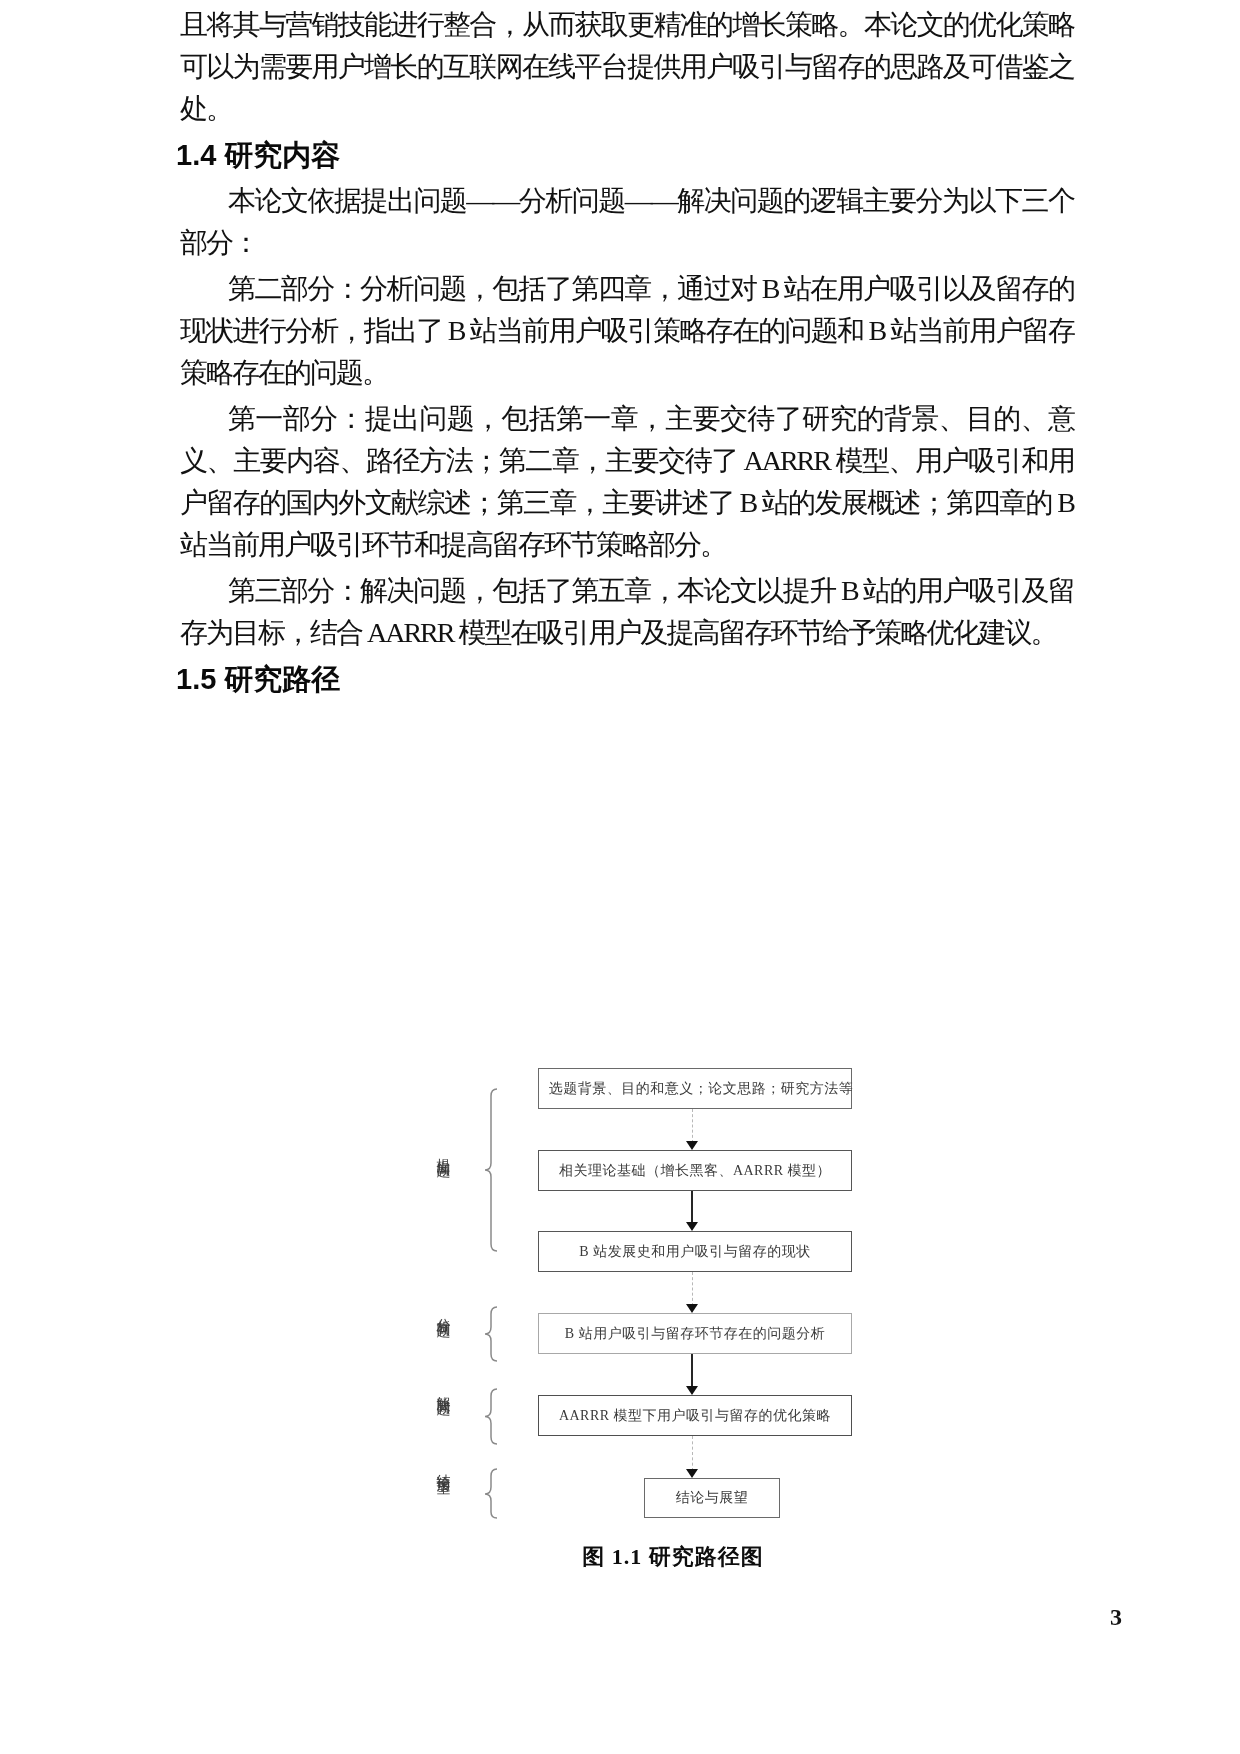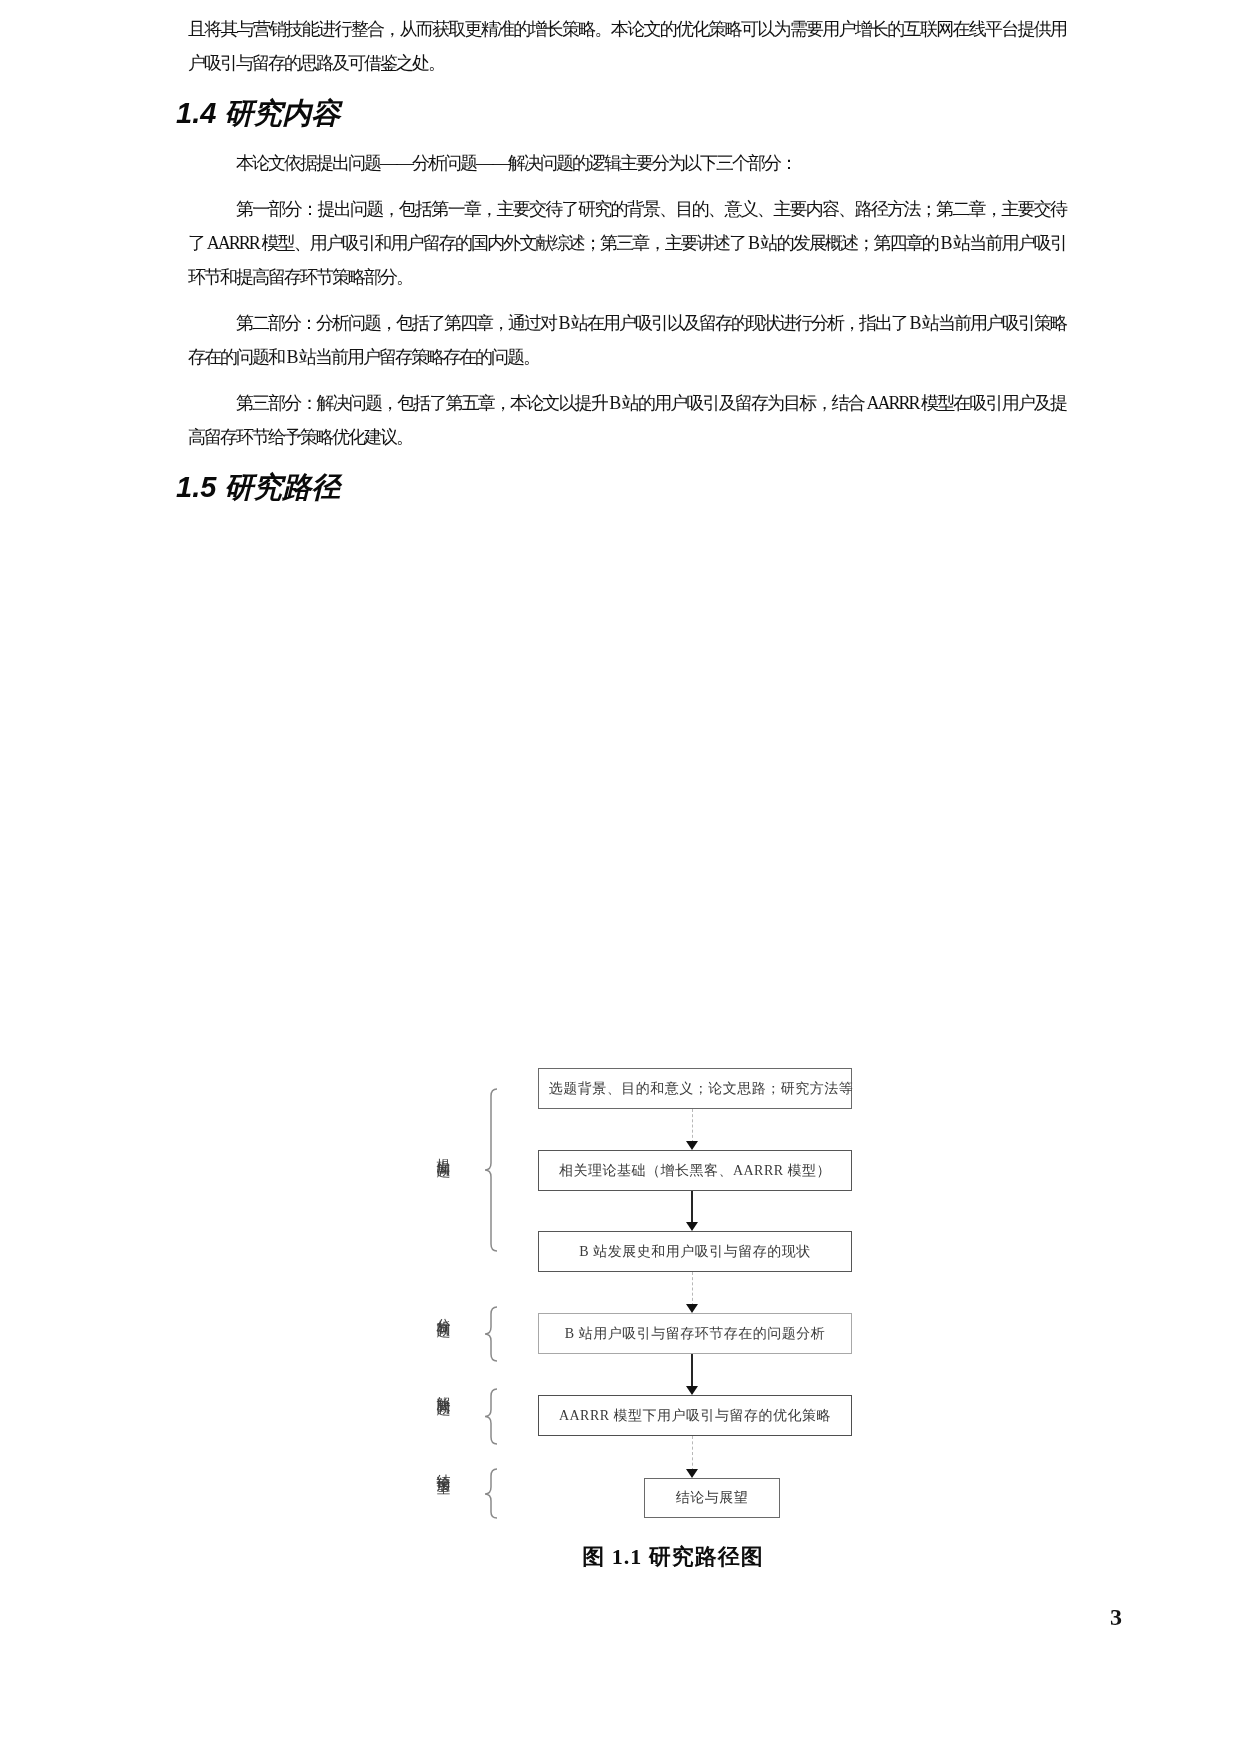--- a/index.html
+++ b/index.html
@@ -14,36 +14,35 @@
     overflow: hidden;
   }
   
   .content {
     position: absolute;
     left: 176px;
     top: 0;
     width: 902px;
   }
   .content p {
-    margin: 12px;
-    font-size: 18px;
-    line-height: 34px;
+    margin: 4px;
+    font-size: 28px;
+    line-height: 42px;
     letter-spacing: -2px;
     text-align: justify;
   }
   .indent { text-indent: 48px; }
   .content h2 {
     margin: 0;
     font-family: "Liberation Sans", "DejaVu Sans", sans-serif;
     font-weight: bold;
     font-size: 29px;
     line-height: 42px;
     letter-spacing: 0;
     color: #0a0a0a;
-    font-style: italic;
   }
   .p-intro { margin-top: 173px; }
   .h-14   { margin-top: 28px; }
   .p-s1   { margin-top: 26px; }
   .h-15   { margin-top: 26px; }
   .p-path { margin-top: 25px; }
 
   
   .figure {
     position: absolute;
@@ -138,22 +137,22 @@
 <body>
 
 <div class="page">
 
   <div class="content">
     <p class="p-intro">且将其与营销技能进行整合，从而获取更精准的增长策略。本论文的优化策略可以为需要用户增长的互联网在线平台提供用户吸引与留存的思路及可借鉴之处。</p>
 
     <h2 class="h-14">1.4 研究内容</h2>
 
     <p class="p-s1 indent">本论文依据提出问题——分析问题——解决问题的逻辑主要分为以下三个部分：</p>
+    <p class="indent">第二部分：分析问题，包括了第四章，通过对 B 站在用户吸引以及留存的现状进行分析，指出了 B 站当前用户吸引策略存在的问题和 B 站当前用户留存策略存在的问题。</p>
     <p class="indent">第一部分：提出问题，包括第一章，主要交待了研究的背景、目的、意义、主要内容、路径方法；第二章，主要交待了 AARRR 模型、用户吸引和用户留存的国内外文献综述；第三章，主要讲述了 B 站的发展概述；第四章的 B 站当前用户吸引环节和提高留存环节策略部分。</p>
-    <p class="indent">第二部分：分析问题，包括了第四章，通过对 B 站在用户吸引以及留存的现状进行分析，指出了 B 站当前用户吸引策略存在的问题和 B 站当前用户留存策略存在的问题。</p>
     <p class="indent">第三部分：解决问题，包括了第五章，本论文以提升 B 站的用户吸引及留存为目标，结合 AARRR 模型在吸引用户及提高留存环节给予策略优化建议。</p>
 
     <h2 class="h-15">1.5 研究路径</h2>
 
   </div>
 
   <div class="figure">
 
     <span class="brace" style="top:27px">
       <svg width="14" height="164" viewBox="0 0 14 164">

